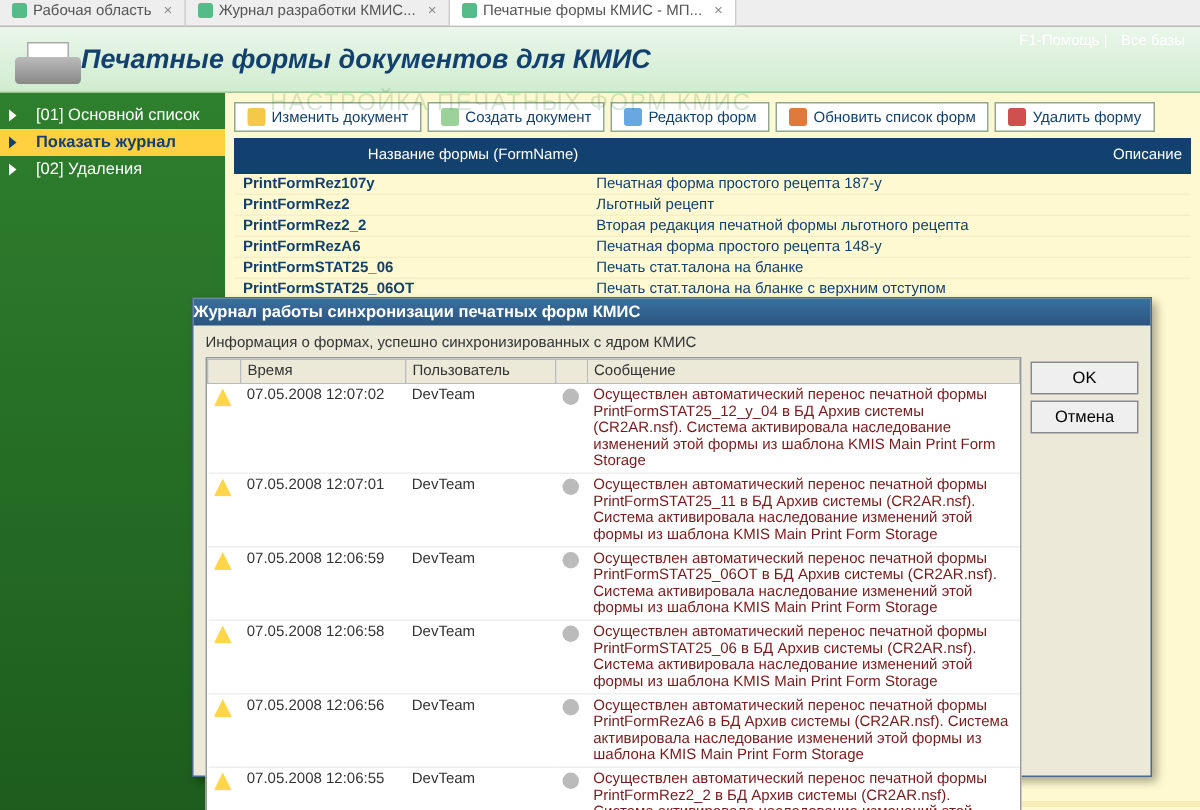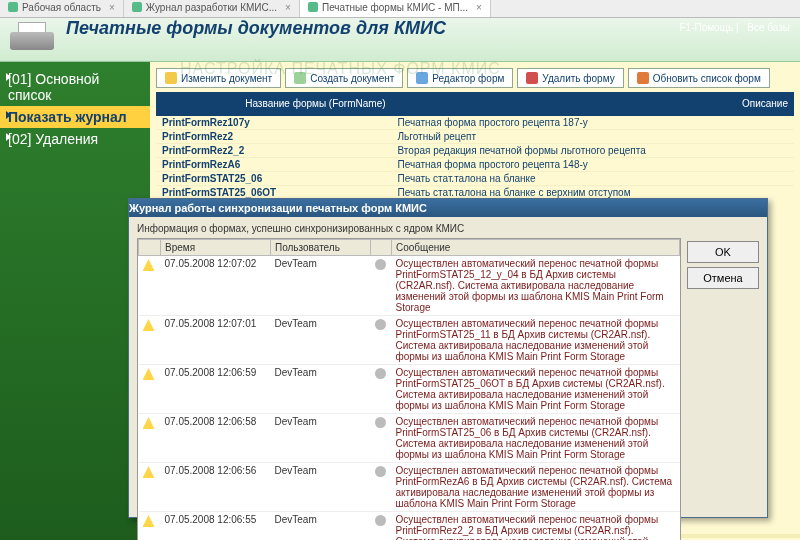--- a/index.html
+++ b/index.html
@@ -7,33 +7,33 @@
   .app { width: 800px; height: 540px; background: linear-gradient(#c9e2c9, #bfe0bf); position: relative; }
 
   
   .tabstrip { height: 18px; background: #eee; border-bottom: 1px solid #bbb; display: flex; font-size: 10px; color: #555; }
   .tab { padding: 2px 8px 0 8px; border-right: 1px solid #ccc; display: flex; align-items: flex-start; gap: 4px; cursor: pointer; }
   .tab.selected { background: #fff; }
   .tab-ico { width: 10px; height: 10px; border-radius: 2px; background: #7a7; display:inline-block; }
   .tab-ico.g { background:#5b8; }
 
   
-  .titleband { height: 44px; background: linear-gradient(#eaf6ea, #d0ecd0); display: flex; padding: 0 10px; gap: 12px; border-bottom: 1px solid #9ac79a; position: relative; }
+  .titleband { height: 44px; background: linear-gradient(#eaf6ea, #d0ecd0); display: flex; align-items: center; padding: 0 10px; gap: 0; border-bottom: 1px solid #9ac79a; position: relative; }
   .printer-ico { width: 44px; height: 32px; position:relative; }
   .printer-ico .body { position:absolute; bottom:0; width:44px; height:18px; background:linear-gradient(#bbb,#888); border-radius:3px; }
   .printer-ico .slot { position:absolute; top:4px; left:8px; width:28px; height:12px; background:#fff; border:1px solid #aaa; }
   .title-text { font-size: 18px; font-weight: bold; font-style: italic; color: #12416f; }
   .title-links { position:absolute; right:10px; top:4px; font-size:10px; color:#fff; }
   .title-links span { cursor:pointer; margin-left:6px; }
   .watermark { position:absolute; top:60px; left:180px; font-size:16px; font-weight:normal; color:rgba(40,120,40,0.18); letter-spacing:1px; pointer-events:none; }
 
   
   .main { display:flex; height: calc(540px - 18px - 44px); }
   .sidebar { width:150px; background: linear-gradient(#2e7f2e,#1d5c1d); padding-top:6px; }
-  .side-item { font-size:14px; color:#fff; padding:3px 6px 3px 8px; position:relative; cursor:pointer; }
+  .side-item { font-size:11px; color:#fff; padding:3px 6px 3px 24px; position:relative; cursor:pointer; }
   .side-item.active { background:#ffd040; color:#12416f; font-weight:bold; }
   .side-item::before { content:""; position:absolute; left:6px; top:5px; width:0;height:0; border-top:4px solid transparent; border-bottom:4px solid transparent; border-left:5px solid #fff; }
   .side-item.active::before { border-left-color:#12416f; }
 
   .content { flex:1; background:#fef9d0; padding:6px; }
 
   
   .toolbar { display:flex; gap:4px; margin-bottom:4px; }
   .tbtn { background:#fff; border:1px solid #8fa88f; font-size:10px; color:#12416f; padding:3px 8px; display:flex; align-items:center; gap:4px; cursor:pointer; }
   .tbtn .ico { width:12px;height:12px; border-radius:2px; display:inline-block; }
@@ -115,26 +115,26 @@
           </div>
         <div class="tbtn">
             <span class="ico create"></span>
             <span>Создать документ</span>
           </div>
         <div class="tbtn">
             <span class="ico ed"></span>
             <span>Редактор форм</span>
           </div>
         <div class="tbtn">
+            <span class="ico refresh"></span>
+            <span>Обновить список форм</span>
+          </div>
+        <div class="tbtn">
             <span class="ico del"></span>
             <span>Удалить форму</span>
-          </div>
-        <div class="tbtn">
-            <span class="ico refresh"></span>
-            <span>Обновить список форм</span>
           </div>
       </div>
       <table class="ftable">
         <thead>
             <tr>
           <th>Название формы (FormName)</th>
           <th>Описание</th>
         </tr>
           </thead>
         <tbody id="ftbody">

